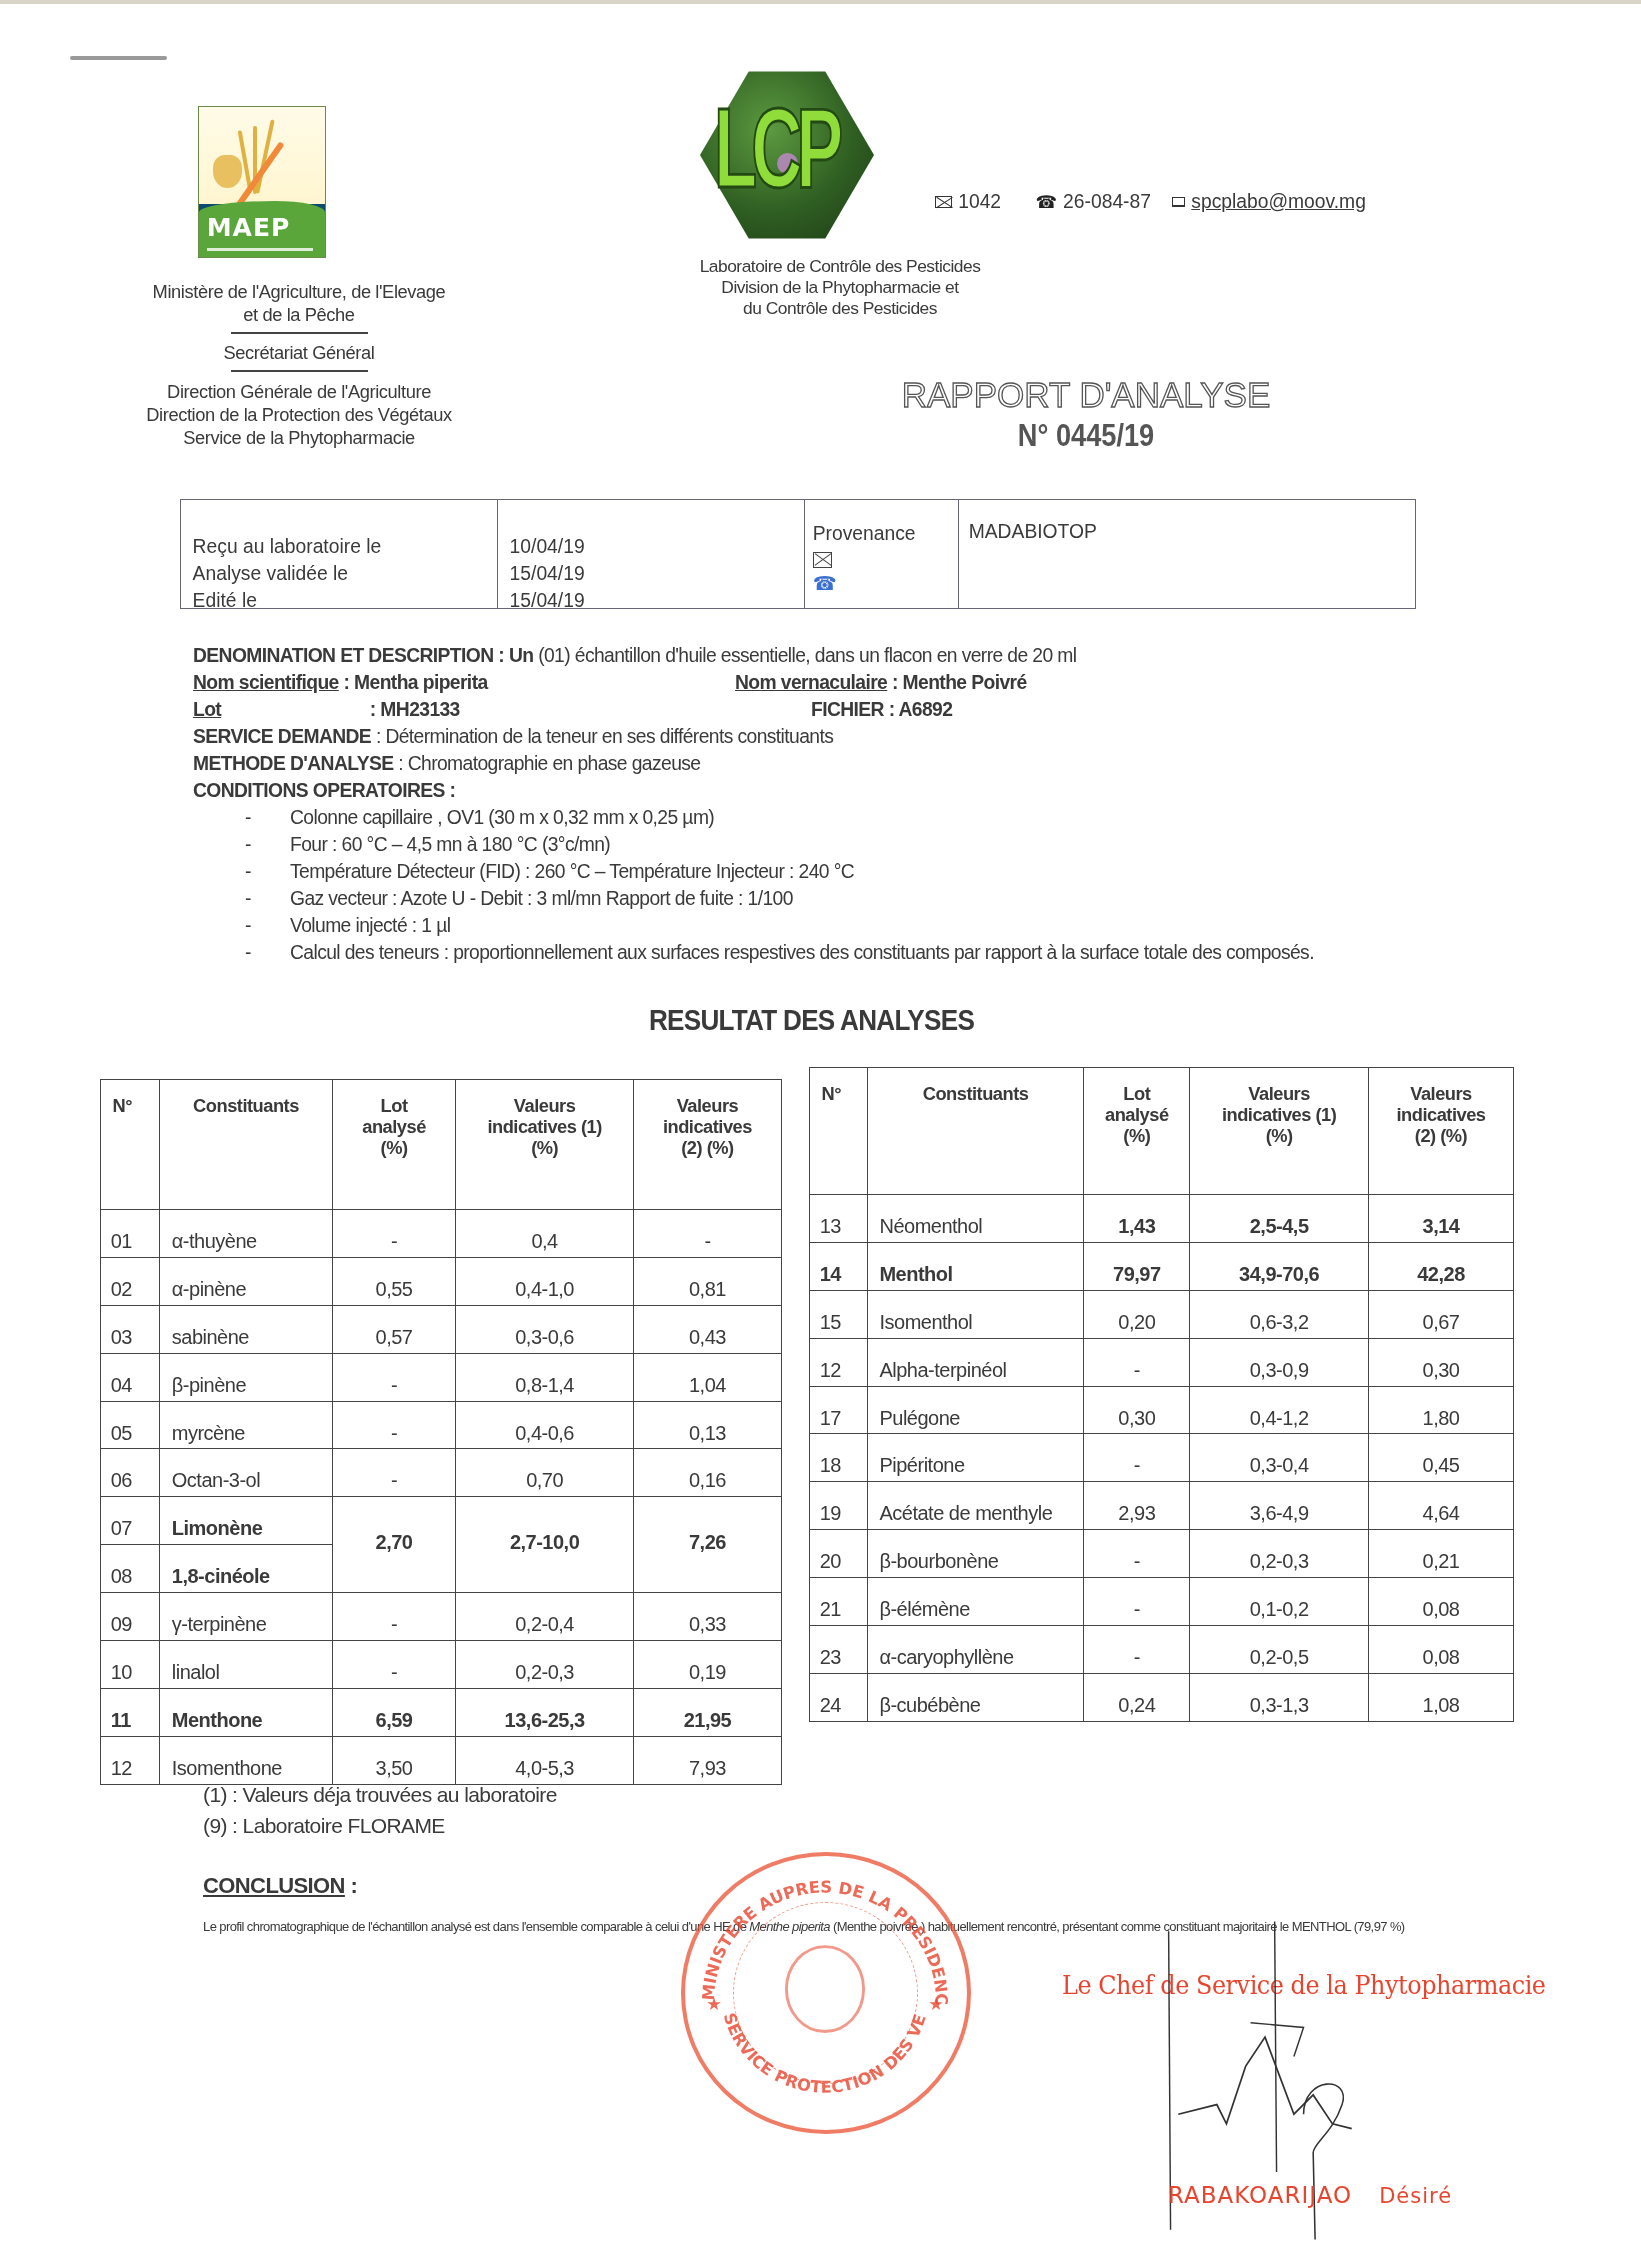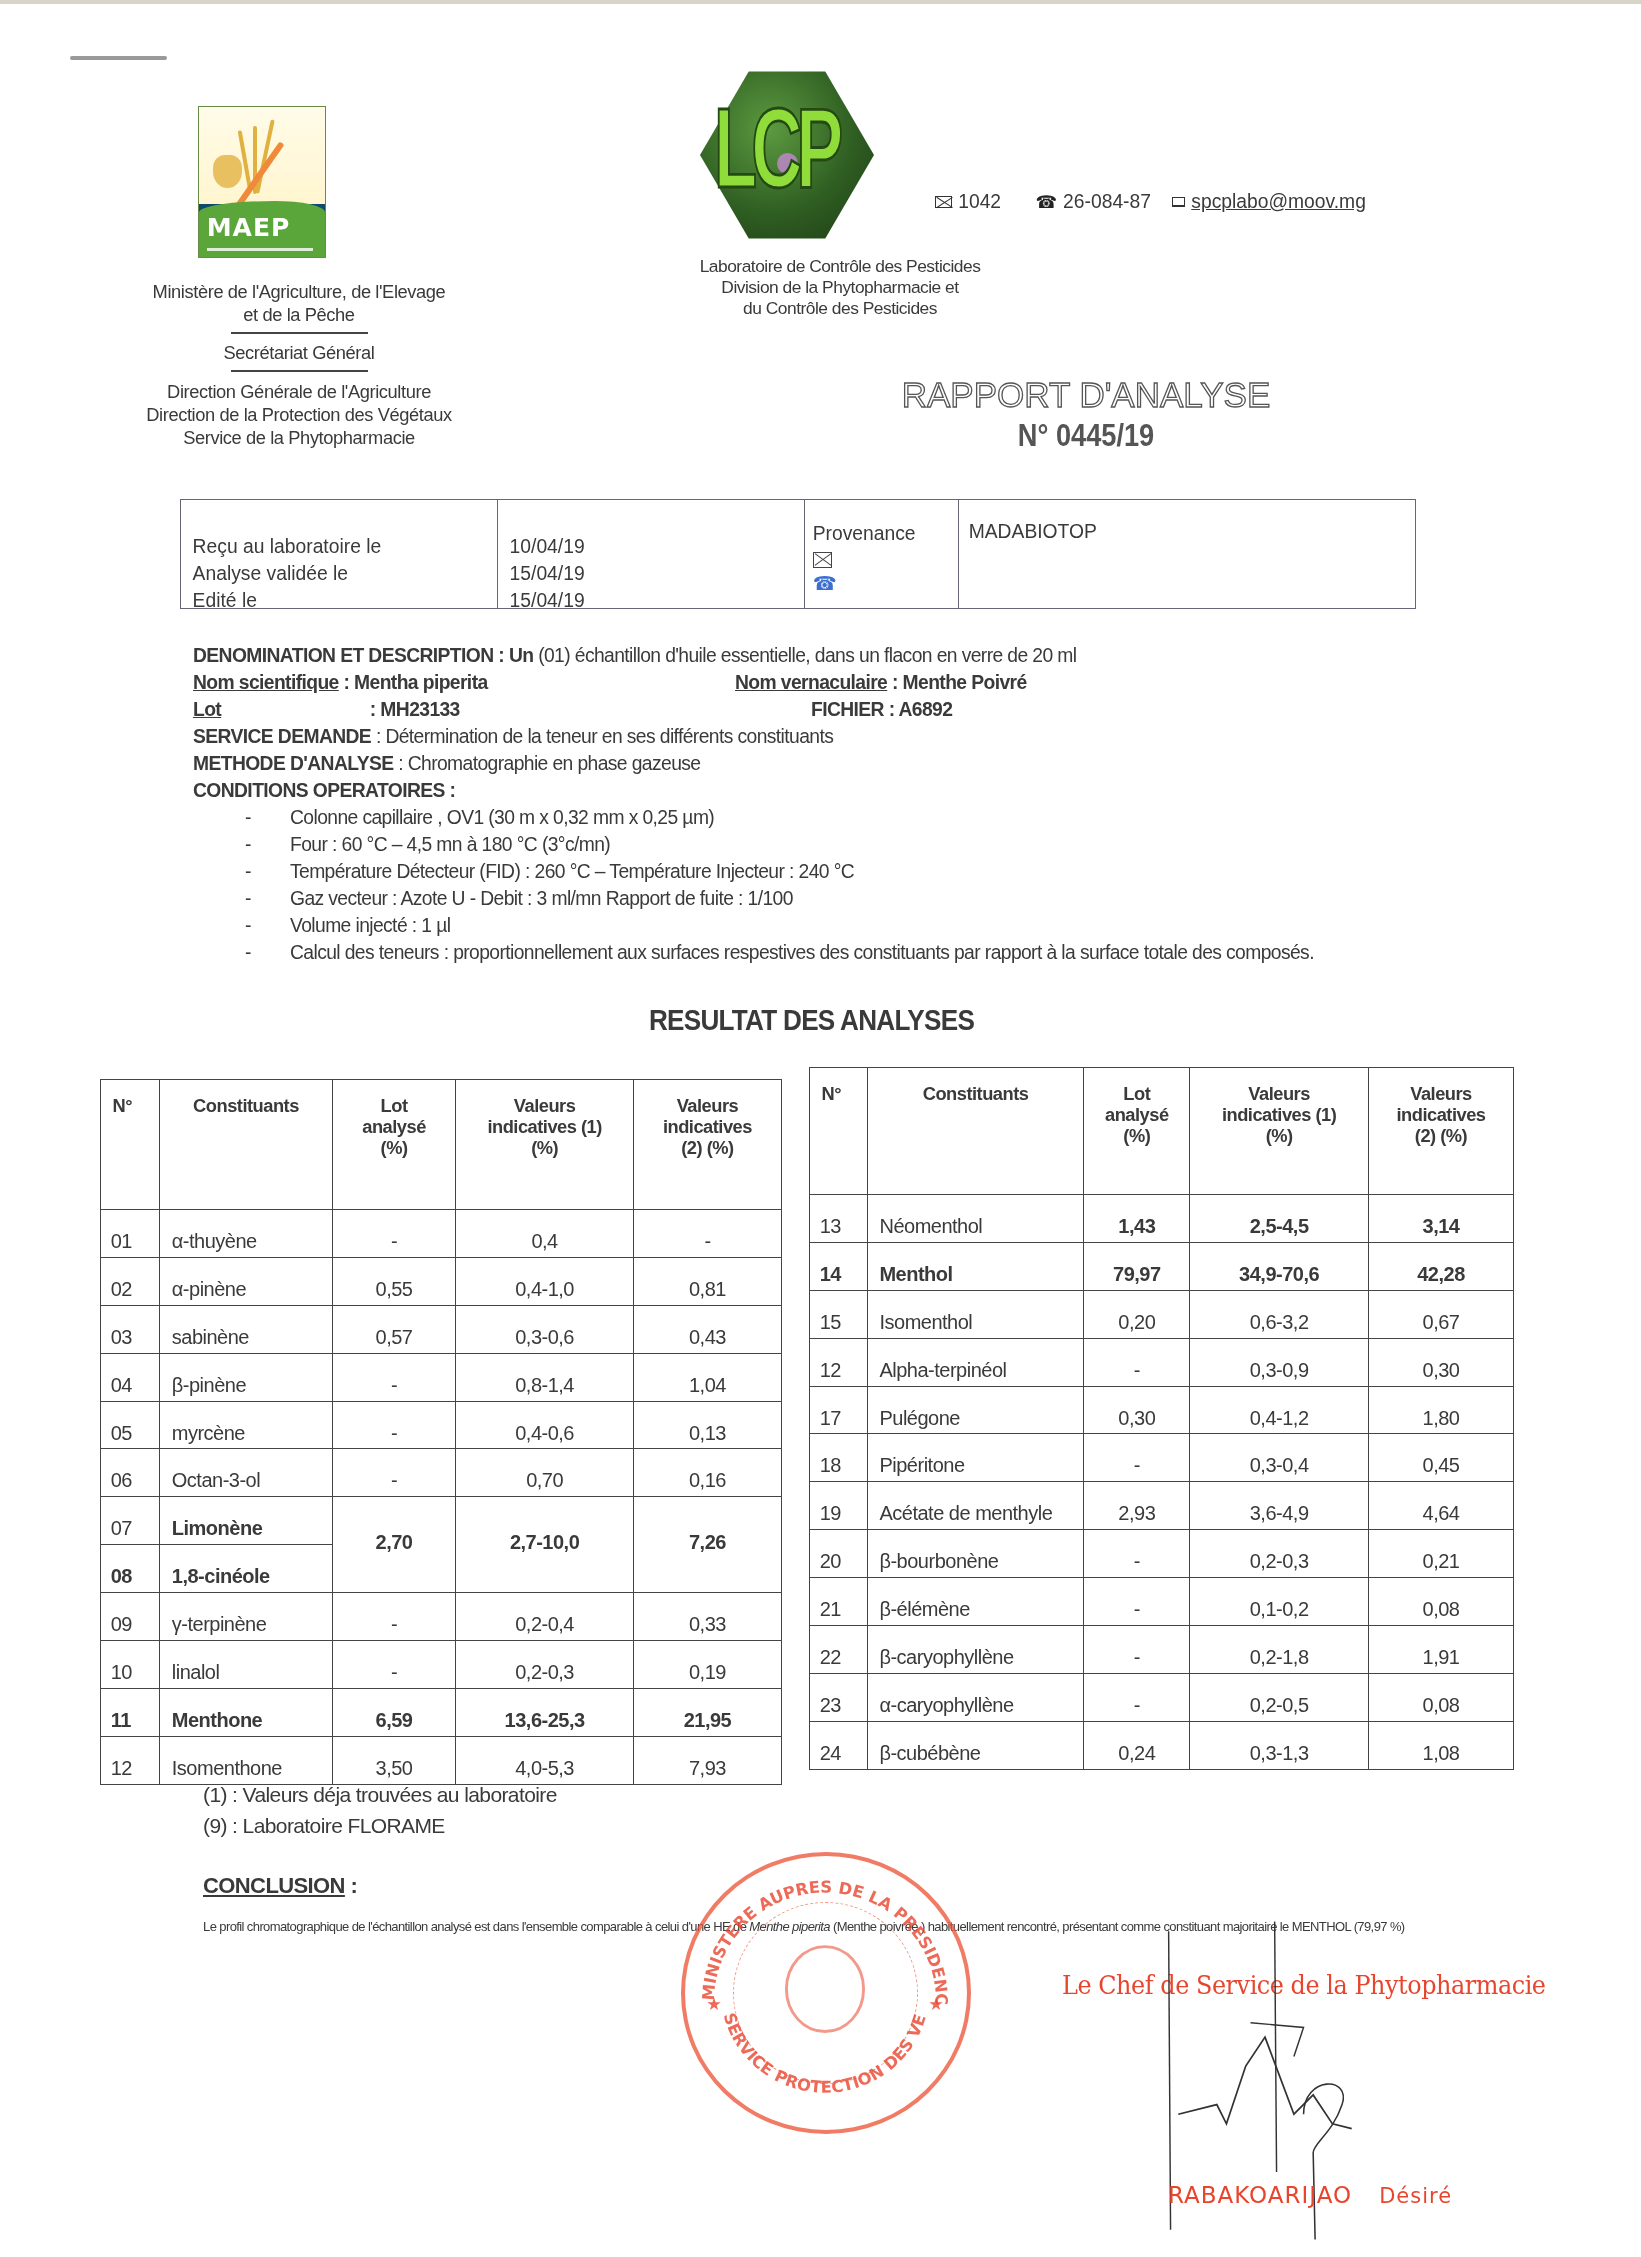--- a/index.html
+++ b/index.html
@@ -289,21 +289,21 @@
         <td class="v">0,16</td>
       </tr>
     <tr class="bold">
         <td class="n" style="font-weight:normal">07</td>
         <td class="name">Limonène</td>
         <td class="v merged" rowspan="2">2,70</td>
         <td class="v merged" rowspan="2">2,7-10,0</td>
         <td class="v merged" rowspan="2">7,26</td>
       </tr>
     <tr class="bold">
-        <td class="n" style="font-weight:bold">08</td>
+        <td class="n" style="font-weight:normal">08</td>
         <td class="name">1,8-cinéole</td>
       </tr>
     <tr>
         <td class="n">09</td>
         <td class="name">γ-terpinène</td>
         <td class="v">-</td>
         <td class="v">0,2-0,4</td>
         <td class="v">0,33</td>
       </tr>
     <tr>
@@ -405,27 +405,20 @@
         <td class="v">0,21</td>
       </tr>
     <tr>
         <td class="n">21</td>
         <td class="name">β-élémène</td>
         <td class="v">-</td>
         <td class="v">0,1-0,2</td>
         <td class="v">0,08</td>
       </tr>
     <tr>
-        <td class="n">22</td>
-        <td class="name">β-caryophyllène</td>
-        <td class="v">-</td>
-        <td class="v">0,2-1,8</td>
-        <td class="v">1,91</td>
-      </tr>
-    <tr>
         <td class="n">23</td>
         <td class="name">α-caryophyllène</td>
         <td class="v">-</td>
         <td class="v">0,2-0,5</td>
         <td class="v">0,08</td>
       </tr>
     <tr>
         <td class="n">24</td>
         <td class="name">β-cubébène</td>
         <td class="v">0,24</td>

